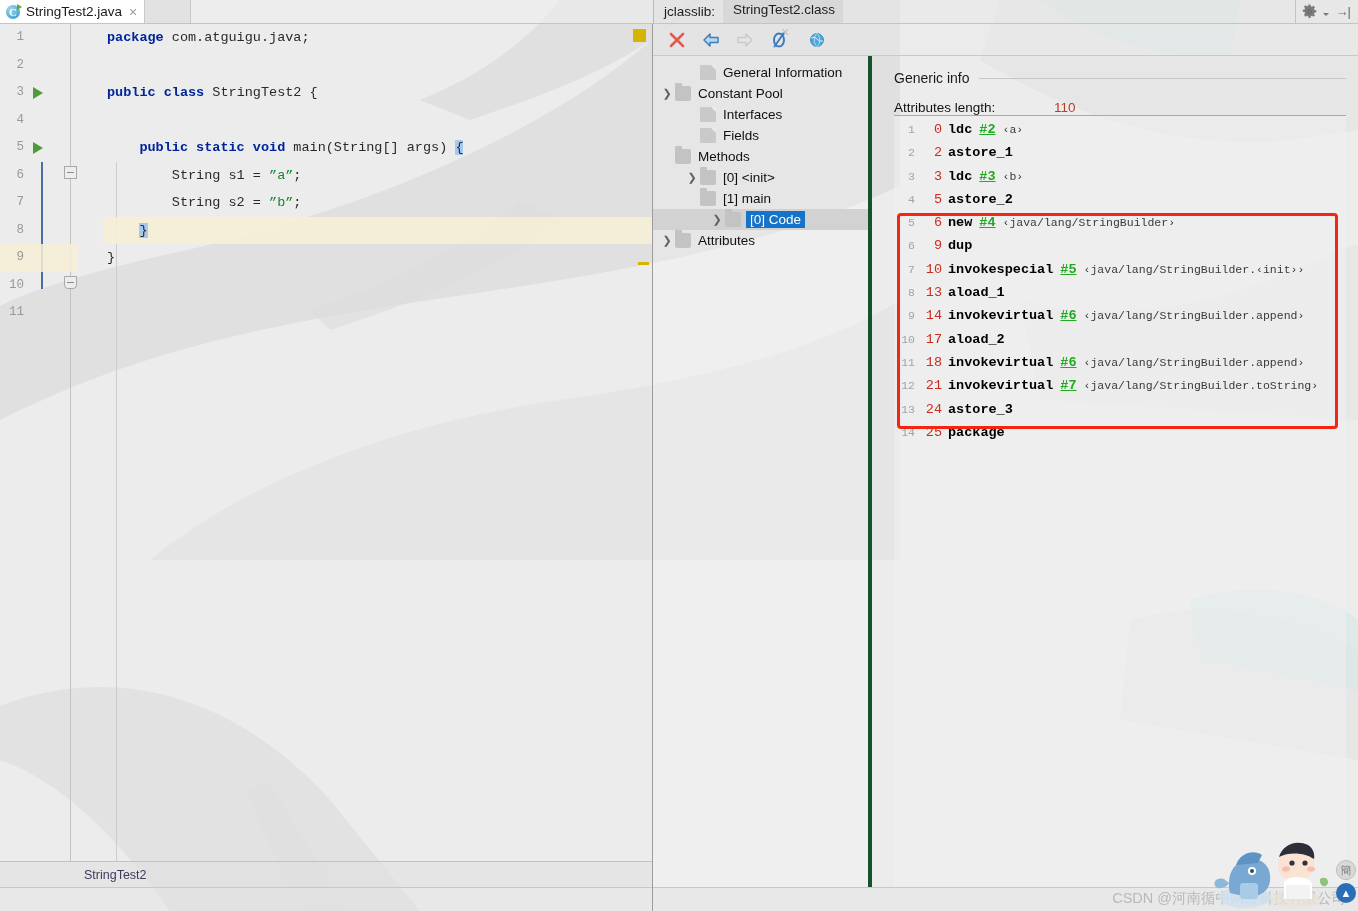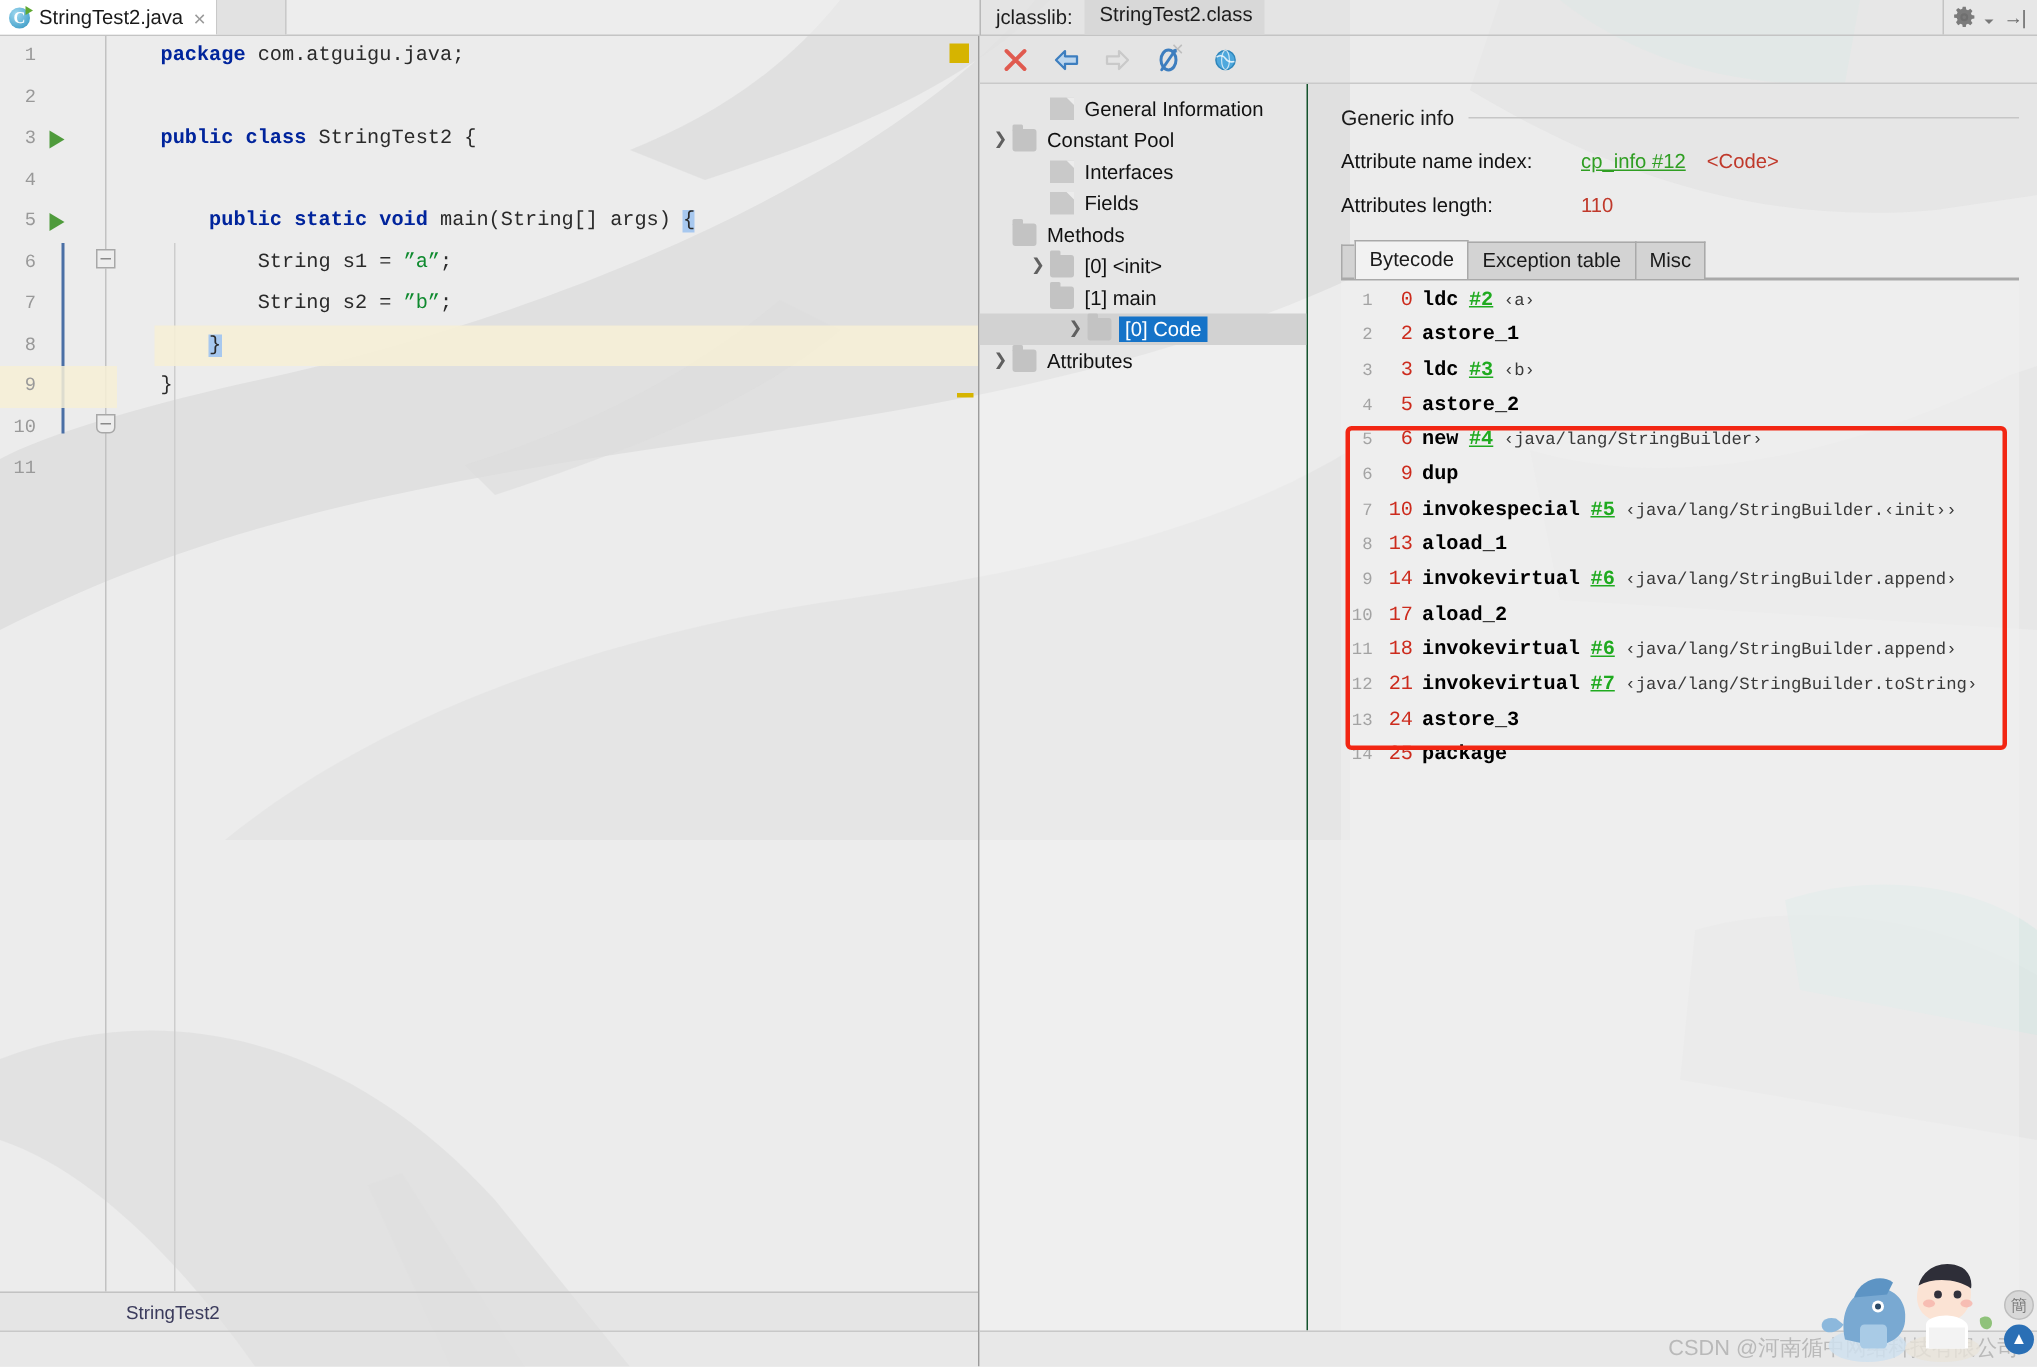--- a/index.html
+++ b/index.html
@@ -208,21 +208,21 @@
   }
   .tb-btn { width: 20px; height: 20px; position: relative; }
 
   .jcl-split { flex: 1; display: flex; min-height: 0; }
 
   
   .tree {
     width: 219px; flex: 0 0 219px;
     padding-top: 6px;
     background: rgba(248,248,248,0.28);
-    border-right: 1px solid #14532d;
+    border-right: 4px solid #14532d;
     font-size: 13.5px; color: #111;
     overflow: hidden;
   }
   .tree-row {
     display: flex; align-items: center; height: 21px;
     padding-left: 6px; white-space: nowrap;
   }
   .tree-row.selected-band { background: #d2d2d2; }
   .twisty {
     width: 16px; flex: 0 0 16px; text-align: center;
@@ -582,39 +582,27 @@
             </div>
           </div>
 
         <div class="detail">
 
           <div class="section-head">
             <span>Generic info</span>
             <span class="rule"></span>
           </div>
 
-          <div class="kv">
-            <span class="k">Attribute name index:</span>
-            <span class="v-link">cp_info #12</span>
-            <span class="v-red">&lt;Code&gt;</span>
-          </div>
 
           <div class="kv">
             <span class="k">Attributes length:</span>
             <span class="v-num">110</span>
           </div>
 
 
-          <div class="tabs-row" id="detail-tabs">
-            <span class="tab-nub"></span>
-          <span class="tab active">Bytecode</span>
-              <span class="tab">Exception table</span>
-              <span class="tab">Misc</span>
-              <span class="tabs-fill"></span>
-            </div>
 
           <div class="bytecode-box">
             <div class="bc-list" id="bc-list">
                 <div class="bc-row">
                   <span class="bc-idx">1</span>
                   <span class="bc-off">0</span>
                   <span class="bc-op">ldc</span>
                   <span class="bc-ref">#2</span>
                   <span class="bc-cmt">‹a›</span>
                 </div>

